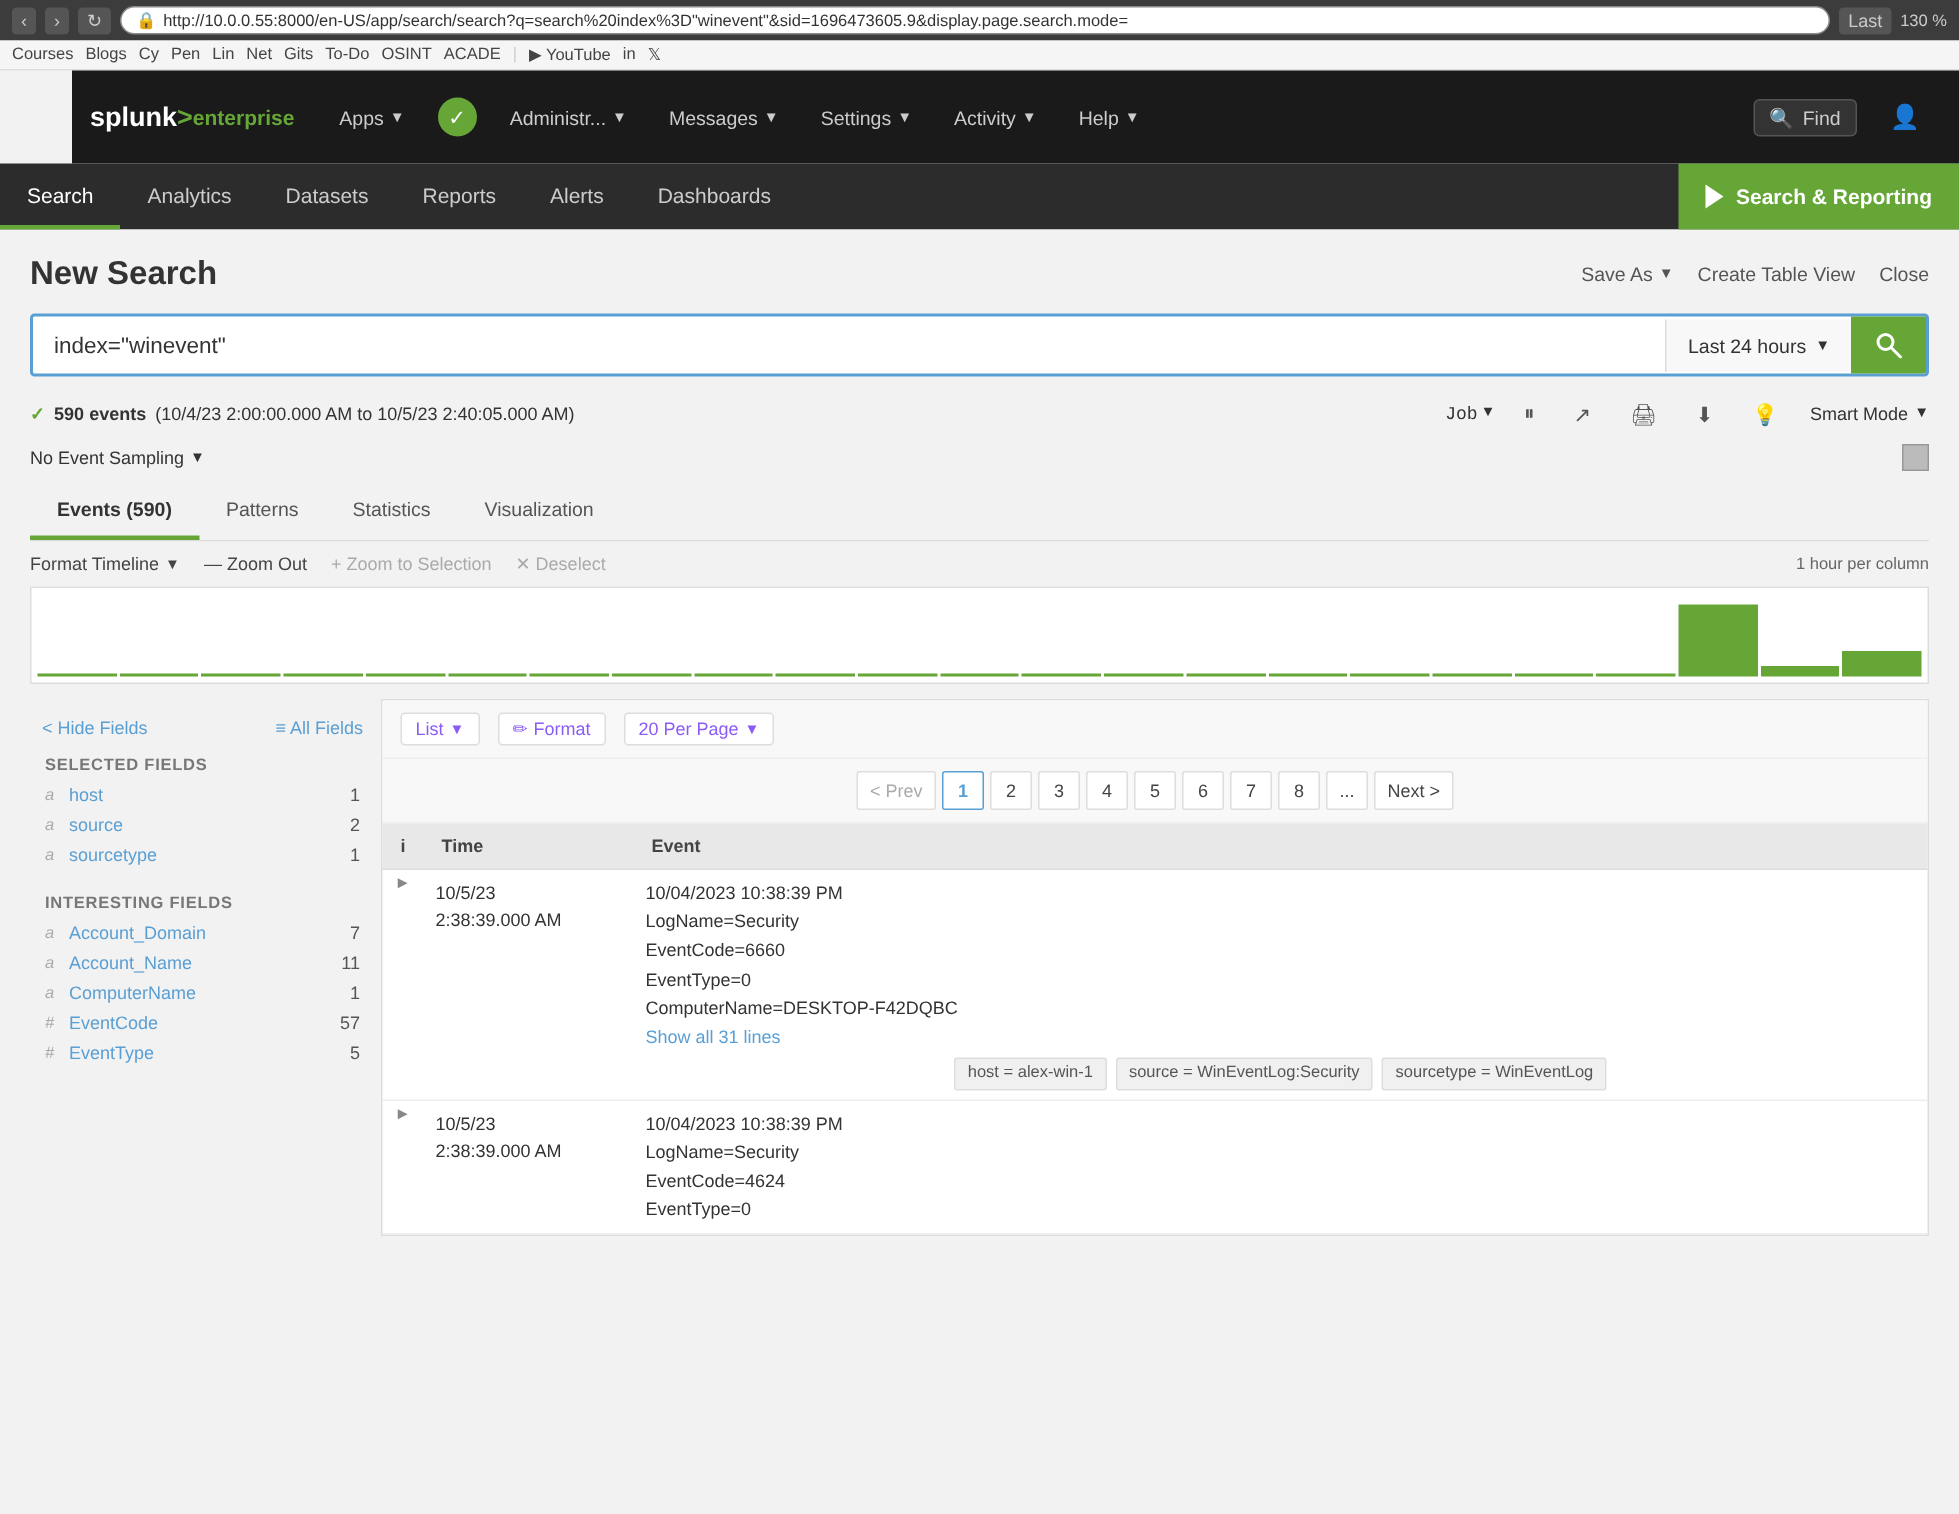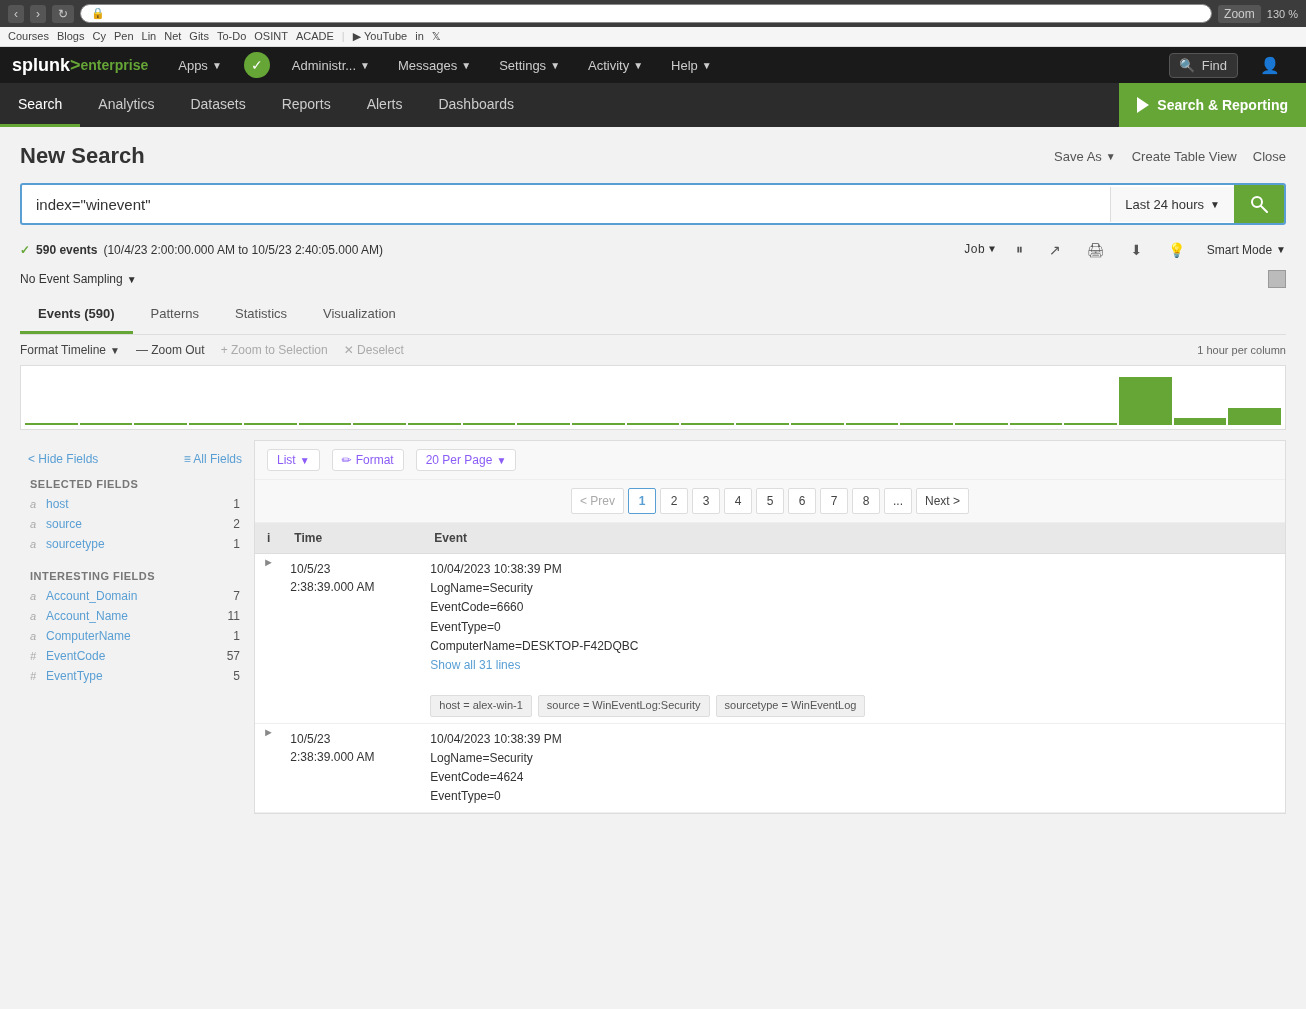--- a/index.html
+++ b/index.html
@@ -50,22 +50,23 @@
       overflow: hidden;
     }
     .bookmark-item { cursor: pointer; white-space: nowrap; color: #444; }
 
     
     .splunk-nav {
       background: #1a1a1a;
       display: flex;
       align-items: center;
       padding: 0 12px;
-      height: 36px;
+      height: 62px;
       gap: 0;
+      margin-left: 48px;
     }
     .splunk-logo {
       display: flex;
       align-items: center;
       margin-right: 16px;
     }
     .splunk-logo-text {
       font-size: 18px;
       font-weight: bold;
       color: #fff;
@@ -495,22 +496,23 @@
     .event-content-col {
       padding: 6px 8px;
       flex: 1;
       font-size: 12px;
       color: #333;
       line-height: 1.6;
     }
     .event-tags {
       display: flex;
       gap: 6px;
-      margin-top: 20px;
+      margin-top: 4px;
       flex-wrap: wrap;
+      justify-content: center;
     }
     .event-tag {
       background: #f0f0f0;
       border: 1px solid #ddd;
       padding: 1px 8px;
       font-size: 11px;
       border-radius: 2px;
       color: #555;
     }
     .show-all-link {
@@ -521,22 +523,23 @@
   </style>
 </head>
 <body>
 
 <div class="browser-bar">
   <button class="browser-nav-btn">‹</button>
   <button class="browser-nav-btn">›</button>
   <button class="browser-nav-btn">↻</button>
   <div class="browser-url-bar">
     <span style="color:#aaa;">🔒</span>
-  </div>
-  <button class="browser-nav-btn">Zoom</button>
+    <span class="browser-url-text">http://10.0.0.55:8000/en-US/app/search/search?q=search%20index%3D"winevent"&amp;sid=1696473605.9&amp;display.page.search.mode=</span>
+  </div>
+  <button class="browser-nav-btn">Last</button>
   <span style="color:#ccc;font-size:11px;">130 %</span>
 </div>
 
 <div class="bookmarks-bar">
   <span class="bookmark-item">Courses</span>
   <span class="bookmark-item">Blogs</span>
   <span class="bookmark-item">Cy</span>
   <span class="bookmark-item">Pen</span>
   <span class="bookmark-item">Lin</span>
   <span class="bookmark-item">Net</span>

